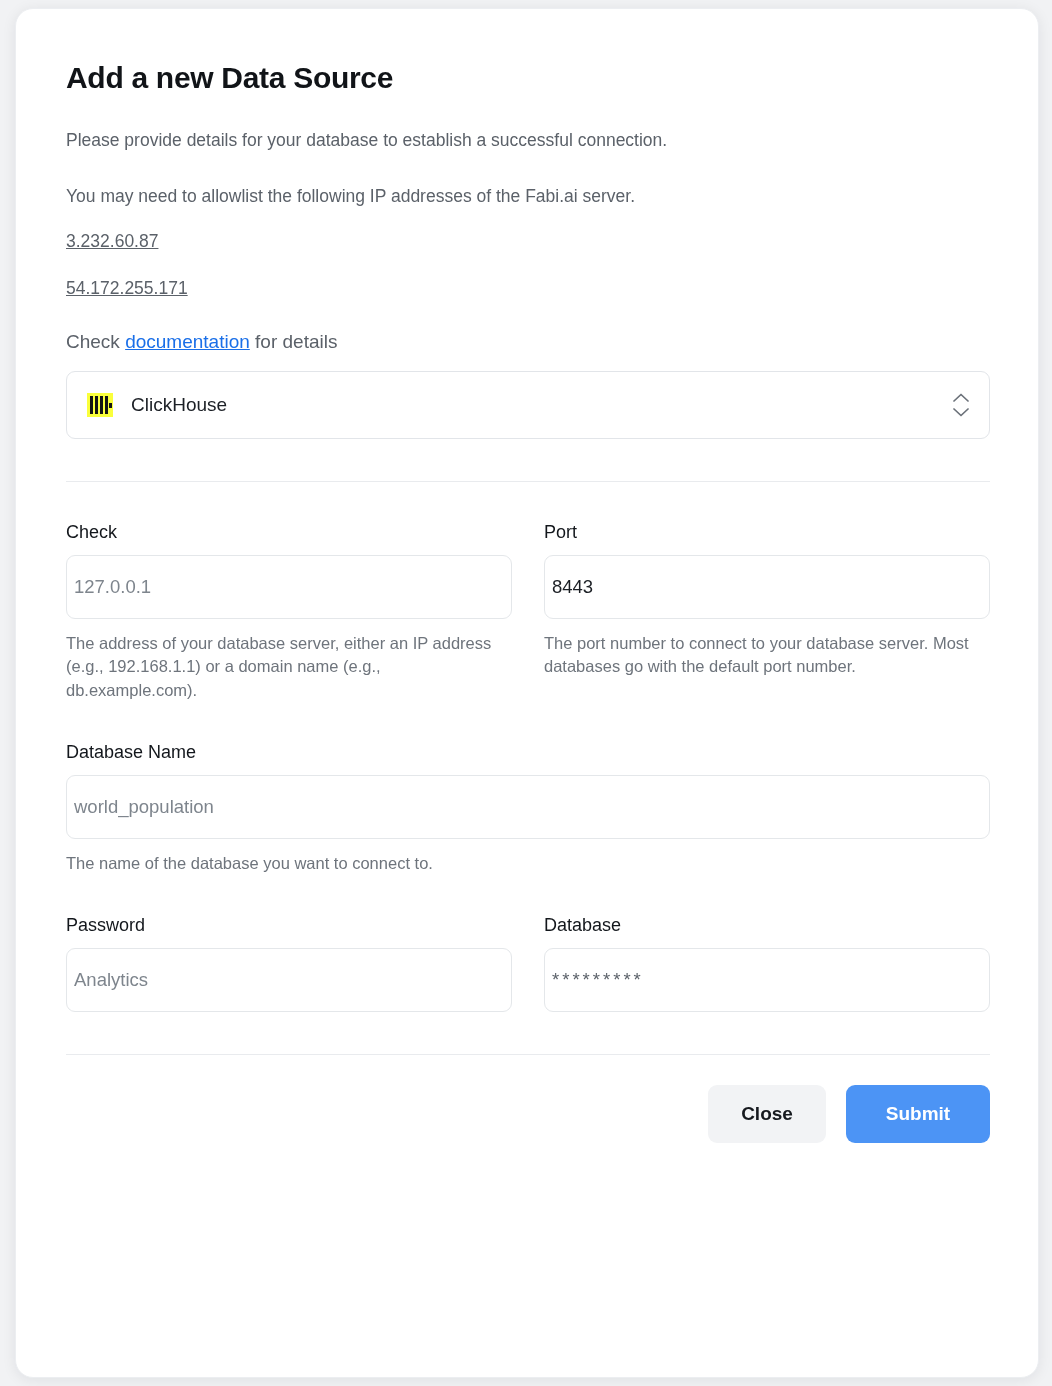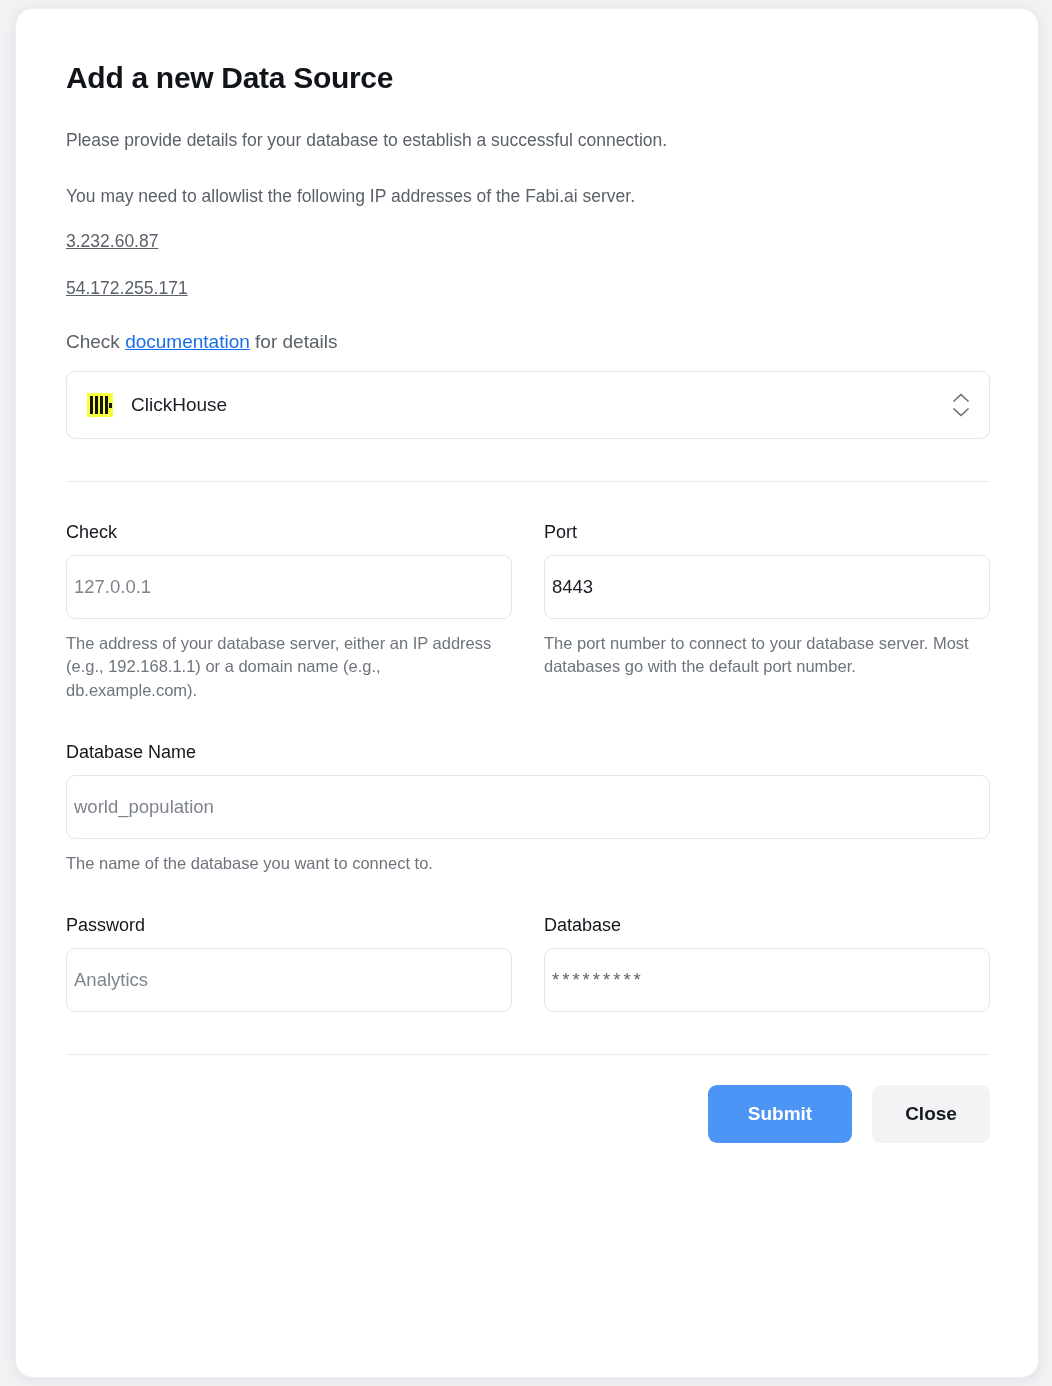--- a/index.html
+++ b/index.html
@@ -253,16 +253,16 @@
       <div class="col">
         <label class="field-label">Database</label>
         <input class="input pw-input" value="*********" placeholder="*********" style="">
       </div>
     </div>
 
     <div class="footer-divider"></div>
   </div>
 
   <div class="actions">
+    <button class="btn btn-close">Close</button>
     <button class="btn btn-submit">Submit</button>
-    <button class="btn btn-close">Close</button>
   </div>
 </div>
 
 </body></html>

